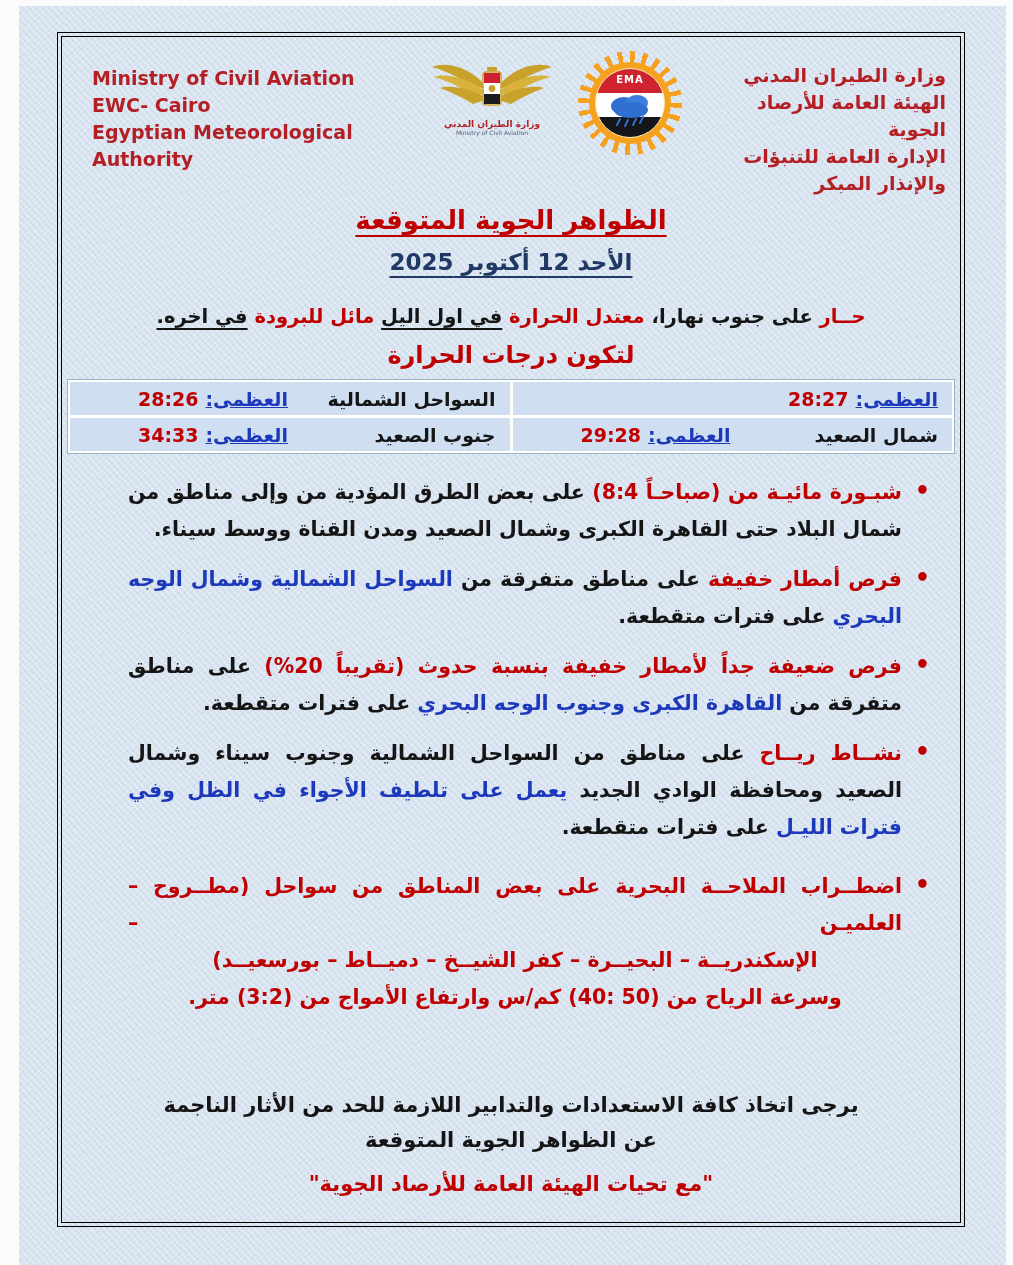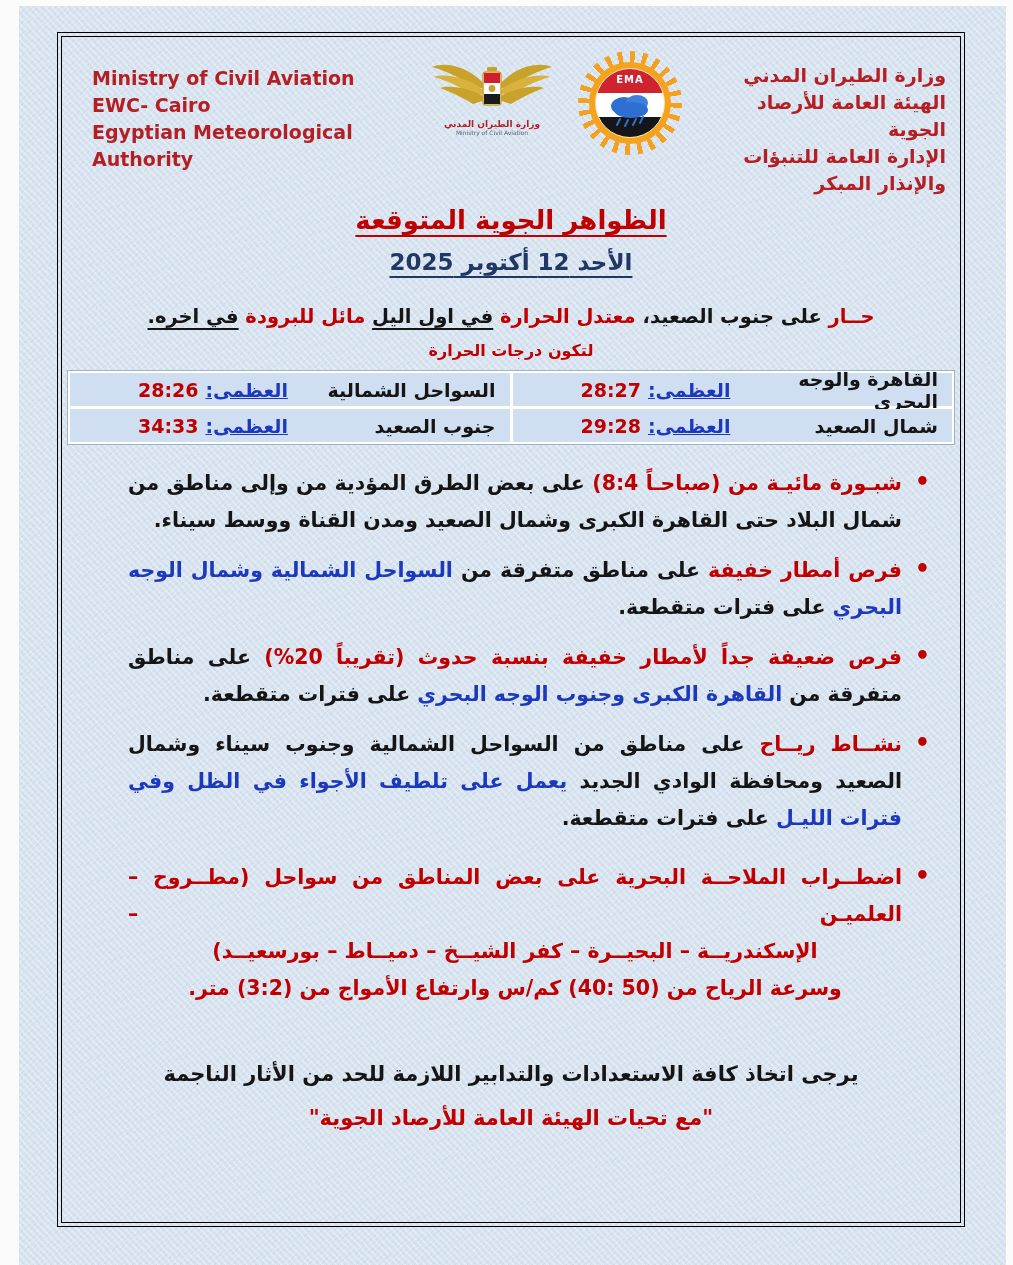--- a/index.html
+++ b/index.html
@@ -70,21 +70,21 @@
     text-align:center;direction:rtl;color:#1f3864;font-weight:700;font-size:23px;
     margin-top:14px;text-decoration:underline;text-decoration-thickness:2px;text-underline-offset:6px;
   }
 
   
   .intro{margin-top:22px;direction:rtl;padding:0 20px;}
   .intro-line{
     text-align:center;font-weight:700;font-size:19.5px;line-height:40px;white-space:nowrap;
   }
   .subtitle{
-    text-align:center;direction:rtl;color:#c00000;font-weight:700;font-size:16px;margin-top:4px;
+    text-align:center;direction:rtl;color:#c00000;font-weight:700;font-size:24px;margin-top:4px;
   }
 
   
   .seg-k{color:#151515;}
   .seg-r{color:#c00000;}
   .seg-b{color:#1c39bb;}
   .seg-ku{color:#151515;text-decoration:underline;text-decoration-thickness:2px;text-underline-offset:5px;}
 
   
   .temp-table{
@@ -115,21 +115,21 @@
   .bullets li::before{
     content:"\2022";color:#c00000;position:absolute;right:2px;top:-1px;font-size:24px;
   }
   .bullets li:nth-child(4){margin-bottom:22px;}
   .bullets li:last-child{margin-bottom:0;}
   .b-text{text-align:justify;margin-left:36px;}
   .b-text.stretch{text-align-last:justify;}
   .b-text.center{text-align:center;text-align-last:center;}
 
   
-  .footer{margin-top:50px;direction:rtl;text-align:center;}
+  .footer{margin-top:72px;direction:rtl;text-align:center;}
   .f-black{color:#151515;font-weight:700;font-size:21px;line-height:35px;}
   .f-red{color:#c00000;font-weight:700;font-size:21px;margin-top:14px;}
 </style>
 </head>
 <body>
 
 <div class="page">
   <div class="strip strip-top"></div>
   <div class="strip strip-left"></div>
   <div class="strip strip-right"></div>
@@ -189,27 +189,26 @@
           <div>وزارة الطيران المدني</div>
           <div>الهيئة العامة للأرصاد الجوية</div>
           <div>الإدارة العامة للتنبؤات والإنذار المبكر</div>
         </div>
       </div>
 
       <div class="title">الظواهر الجوية المتوقعة</div>
       <div class="date">الأحد 12 أكتوبر 2025</div>
 
       <div class="intro">
-        <div class="intro-line"><span class="seg-r">حــار </span><span class="seg-k">على جنوب الصعيد، </span><span class="seg-r">معتدل الحرارة </span><span class="seg-ku">في اول اليل</span><span class="seg-k"> </span><span class="seg-r">مائل للبرودة </span><span class="seg-ku">في اخره.</span></div>
+        <div class="intro-line"><span class="seg-r">حــار </span><span class="seg-k">على جنوب نهارا، </span><span class="seg-r">معتدل الحرارة </span><span class="seg-ku">في اول اليل</span><span class="seg-k"> </span><span class="seg-r">مائل للبرودة </span><span class="seg-ku">في اخره.</span></div>
       </div>
       <div class="subtitle">لتكون درجات الحرارة</div>
 
       <div class="temp-table">
         <div class="temp-cell">
-          <span class="region">القاهرة والوجه البحري</span>
           <span class="temp"><span class="tl">العظمى:</span><span class="tv">28:27</span></span>
         </div>
         <div class="temp-cell">
           <span class="region">السواحل الشمالية</span>
           <span class="temp"><span class="tl">العظمى:</span><span class="tv">28:26</span></span>
         </div>
         <div class="temp-cell">
           <span class="region">شمال الصعيد</span>
           <span class="temp"><span class="tl">العظمى:</span><span class="tv">29:28</span></span>
         </div>
@@ -234,18 +233,19 @@
         </li>
         <li>
           <div class="b-text stretch"><span class="seg-r">اضطــراب الملاحــة البحرية على بعض المناطق من سواحل (مطــروح – العلميـن –</span></div>
           <div class="b-text center"><span class="seg-r">الإسكندريــة – البحيــرة – كفر الشيــخ – دميــاط – بورسعيــد)</span></div>
           <div class="b-text center"><span class="seg-r">وسرعة الرياح من (50 :40) كم/س وارتفاع الأمواج من (3:2) متر.</span></div>
         </li>
       </ul>
 
       <div class="footer">
         <div class="f-black">يرجى اتخاذ كافة الاستعدادات والتدابير اللازمة للحد من الأثار الناجمة</div>
+        <div class="f-black">عن الظواهر الجوية المتوقعة</div>
         <div class="f-red">"مع تحيات الهيئة العامة للأرصاد الجوية"</div>
       </div>
 
     </div>
   </div>
 </div>
 
 </body></html>

